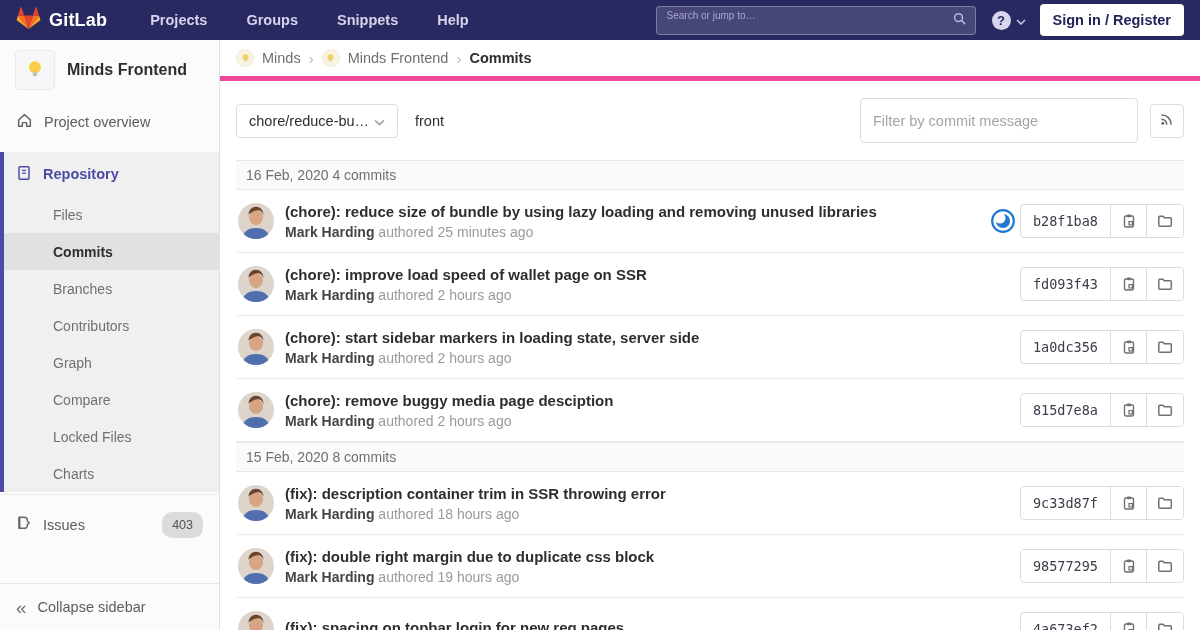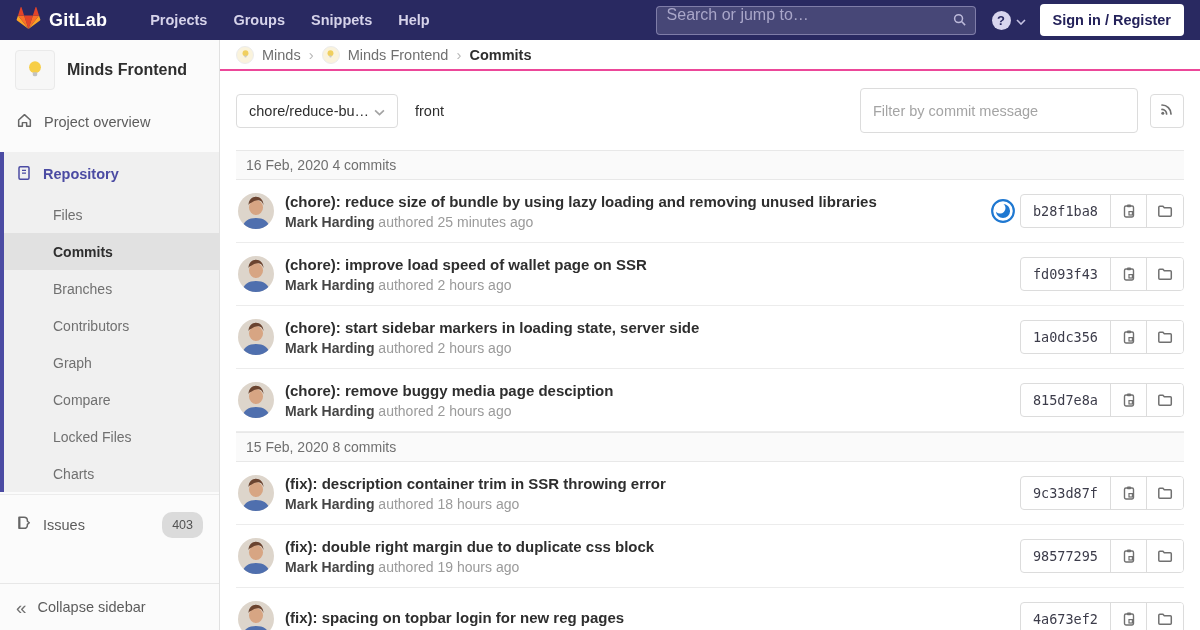--- a/index.html
+++ b/index.html
@@ -4,26 +4,26 @@
 <style>
   * { margin:0; padding:0; box-sizing:border-box; }
   html,body { width:1200px; height:630px; overflow:hidden; background:#fff;
     font-family:"Liberation Sans", sans-serif; color:#2e2e2e; }
 
   
   .navbar { height:40px; background:#292961; display:flex; align-items:center;
     padding:0 16px; position:relative; z-index:5; }
   .logo { display:flex; align-items:center; gap:8px; cursor:pointer; }
   .logo-text { color:#fff; font-size:18px; font-weight:700; letter-spacing:.2px; }
-  .nav-menu { display:flex; align-items:center; margin-left:30px; gap:0; }
+  .nav-menu { display:flex; align-items:center; margin-left:30px; gap:13px; }
   .nav-item { color:#d6d3ea; font-size:14.5px; font-weight:600; padding:10px 13px; cursor:pointer; }
   .nav-search-wrap { margin-left:auto; position:relative; }
   .nav-search { width:320px; height:29px; background:rgba(255,255,255,.14);
     border:1px solid rgba(197,194,229,.45); border-radius:4px; color:#22c55e;
-    font-size:16px; padding:0 32px 10px 10px; outline:none; font-family:"Liberation Sans",sans-serif; }
+    font-size:10px; padding:0 32px 10px 10px; outline:none; font-family:"Liberation Sans",sans-serif; }
   .nav-search::placeholder { color:#a9a6c9; }
   .nav-search-icon { position:absolute; right:9px; top:6px; color:#bcb9d9; }
   .help-group { display:flex; align-items:center; gap:5px; margin:0 14px 0 16px; cursor:pointer; }
   .help-circle { width:19px; height:19px; border-radius:50%; background:#d8d5ee; color:#292961;
     font-size:13px; font-weight:700; display:grid; place-items:center; }
   .help-chevron { color:#c5c2e2; }
   .signin-btn { background:#fff; color:#24225a; font-weight:700; font-size:14.5px;
     border:none; border-radius:4px; padding:8px 13px; cursor:pointer; font-family:"Liberation Sans",sans-serif; }
 
   
@@ -45,21 +45,21 @@
     font-size:14.5px; color:#5c5c5c; border-top:1px solid #ececec; margin-top:2px; cursor:pointer; }
   .count-badge { margin-left:auto; background:#dbdbdb; color:#525252; font-size:12.5px;
     padding:6px 10px; border-radius:10px; }
   .collapse-row { margin-top:auto; border-top:1px solid #e7e7e7; height:47px;
     display:flex; align-items:center; gap:11px; padding:0 16px; font-size:14.5px;
     color:#5c5c5c; cursor:pointer; }
   .collapse-icon { font-size:19px; color:#707070; line-height:1; }
 
   
   .main { position:absolute; top:40px; left:220px; width:980px; height:590px; background:#fff; }
-  .breadcrumb { height:31px; border-bottom:2px solid #ec4899; display:flex; align-items:center;
+  .breadcrumb { height:41px; border-bottom:5px solid #ec4899; display:flex; align-items:center;
     padding:0 16px; gap:8px; font-size:14.5px; color:#707070; }
   .crumb-avatar { width:18px; height:18px; border-radius:50%; background:#faf3dc;
     border:1px solid #ececec; display:grid; place-items:center; }
   .crumb-link { color:#707070; cursor:pointer; }
   .crumb-sep { color:#b8b8b8; font-size:15px; }
   .crumb-current { color:#2e2e2e; font-weight:700; }
 
   .content { padding:17px 16px 0; }
   .controls { display:flex; align-items:center; margin-bottom:17px; }
   .branch-btn { width:162px; height:34px; border:1px solid #dcdcdc; border-radius:4px;

